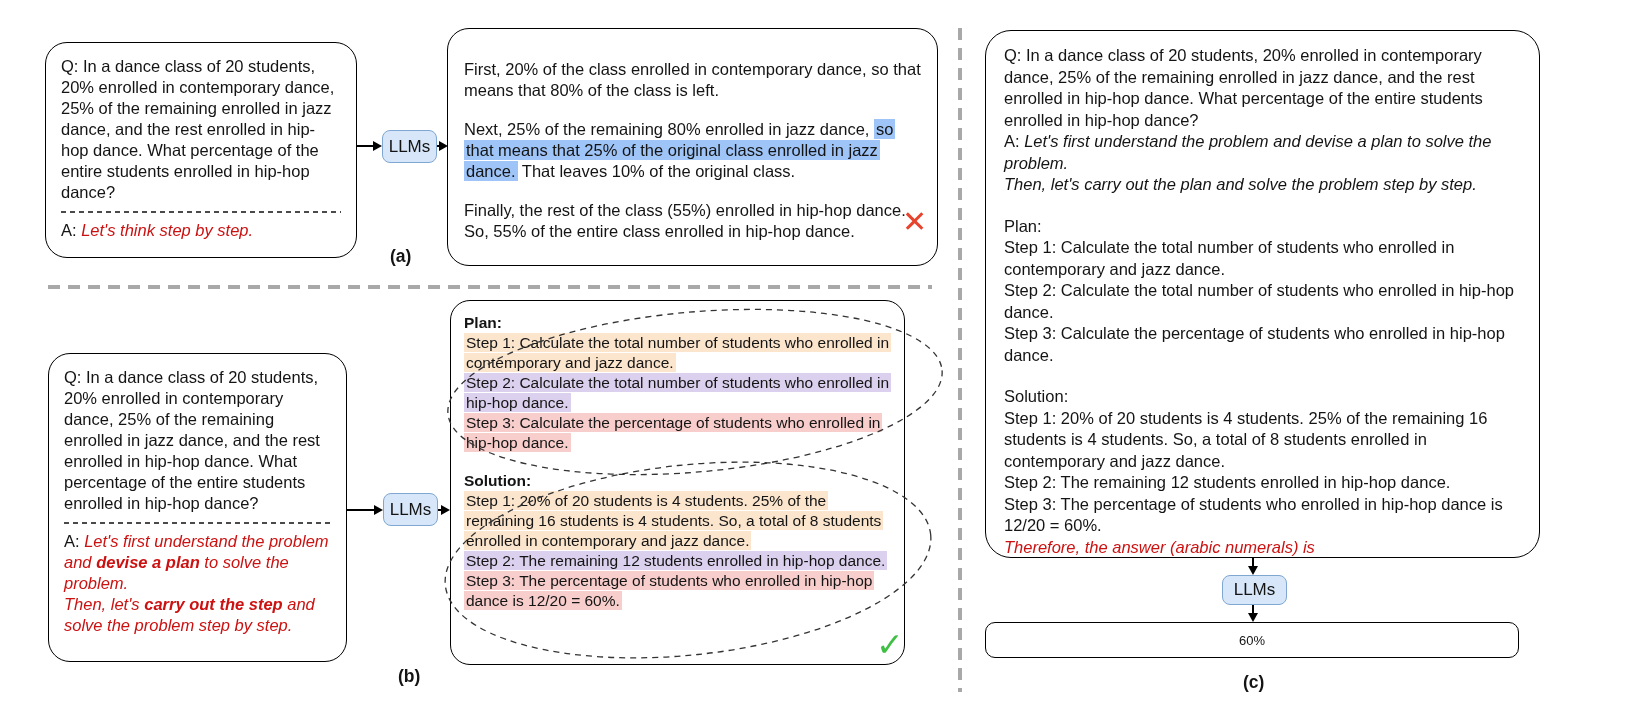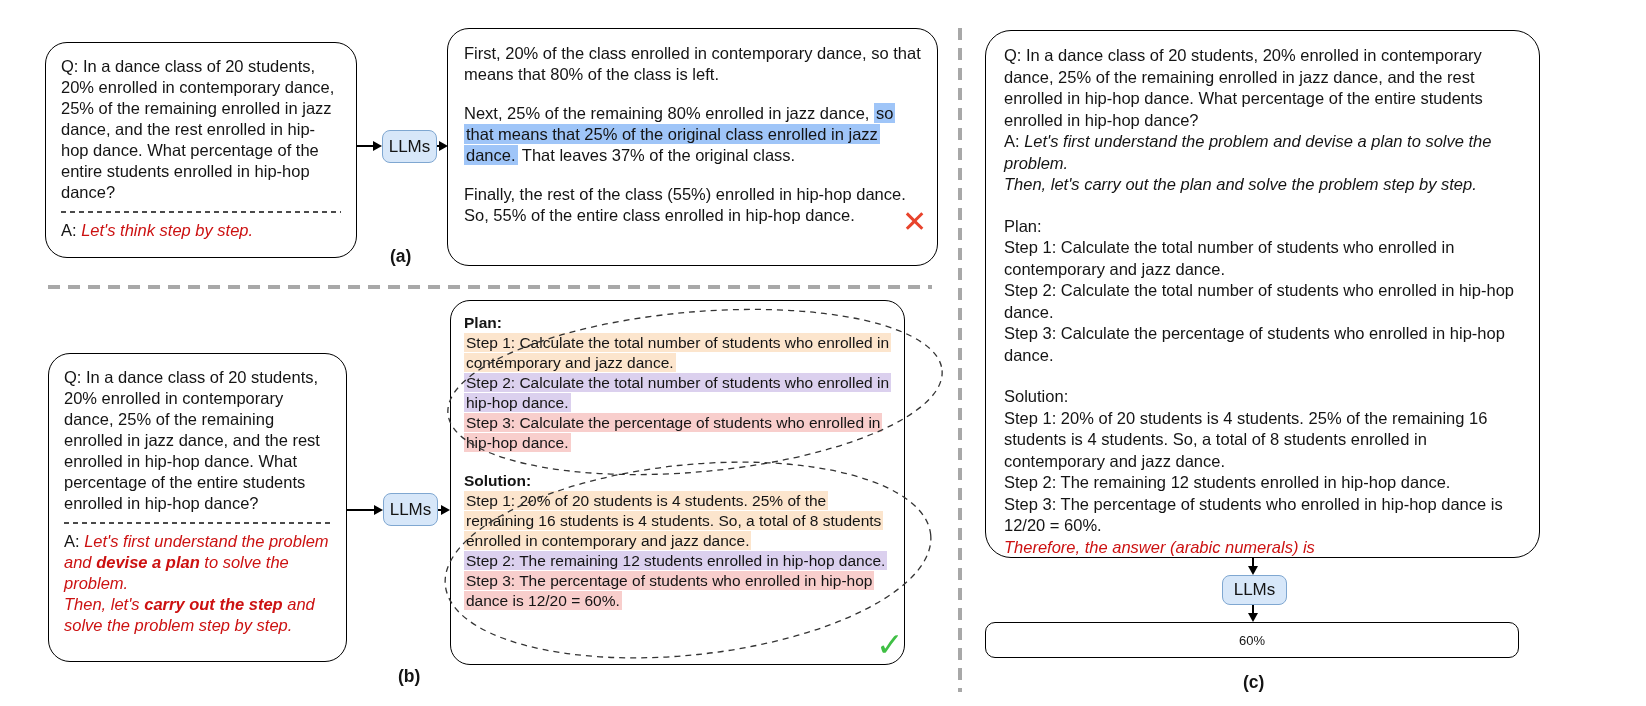--- a/index.html
+++ b/index.html
@@ -8,21 +8,21 @@
     font-family:"Liberation Sans","DejaVu Sans",sans-serif; color:#141414;
     overflow:hidden;
     text-decoration:underline;
   }
   .bubble {
     position:absolute; background:#fff; border:1.6px solid #000;
     border-radius:22px; box-sizing:border-box;
   }
   .bubble p { margin:0; }
   .prompt-a { left:45px;  top:42px;  width:312px; height:216px; padding:13px 15px; font-size:16.5px; line-height:21px; }
-  .out-a    { left:447px; top:28px;  width:491px; height:238px; padding:14px 16px; font-size:16.5px; line-height:21px; }
+  .out-a    { left:447px; top:28px;  width:491px; height:238px; padding:30px 16px; font-size:16.5px; line-height:21px; }
   .prompt-b { left:48px;  top:353px; width:299px; height:309px; padding:13px 15px; font-size:16.5px; line-height:21px; }
   .out-b    { left:450px; top:300px; width:455px; height:365px; padding:12px 13px; font-size:15.5px; line-height:20px; border-radius:20px; }
   .box-c    { left:985px; top:30px;  width:555px; height:528px; padding:14px 18px; font-size:16.5px; line-height:21.5px; border-radius:26px; }
   .para-gap { margin-top:18px !important; }
   .gap { height:20px; }
   .sep {
     height:2px; margin:8px 0 7px 0;
     background-image:linear-gradient(90deg,#4a4a4a 55%,transparent 55%);
     background-size:9px 2px; background-repeat:repeat-x;
   }
@@ -94,21 +94,21 @@
     <div class="sep"></div>
     <p><span class="upright">A:</span> <span class="red ital">Let's think step by step.</span></p>
   </div>
 
   <div class="harrow" id="arr-a1"></div>
   <div class="llms" id="llms-a">LLMs</div>
   <div class="harrow" id="arr-a2"></div>
 
   <div class="bubble out-a">
     <p>First, 20% of the class enrolled in contemporary dance, so that means that 80% of the class is left.</p>
-    <p class="para-gap"><span>Next, 25% of the remaining 80% enrolled in jazz dance, </span><span class="hl hl-blue">so that means that 25% of the original class enrolled in jazz dance.</span><span> That leaves 37% of the original class.</span></p>
+    <p class="para-gap"><span>Next, 25% of the remaining 80% enrolled in jazz dance, </span><span class="hl hl-blue">so that means that 25% of the original class enrolled in jazz dance.</span><span> That leaves 10% of the original class.</span></p>
     <p class="para-gap">Finally, the rest of the class (55%) enrolled in hip-hop dance. So, 55% of the entire class enrolled in hip-hop dance.</p>
   </div>
   <div class="verdict" id="cross-a">✕</div>
 
   <div class="plabel" id="lab-a">(a)</div>
 
   <div class="divider-h"></div>
   <div class="divider-v"></div>
 
   <div class="bubble prompt-b">

